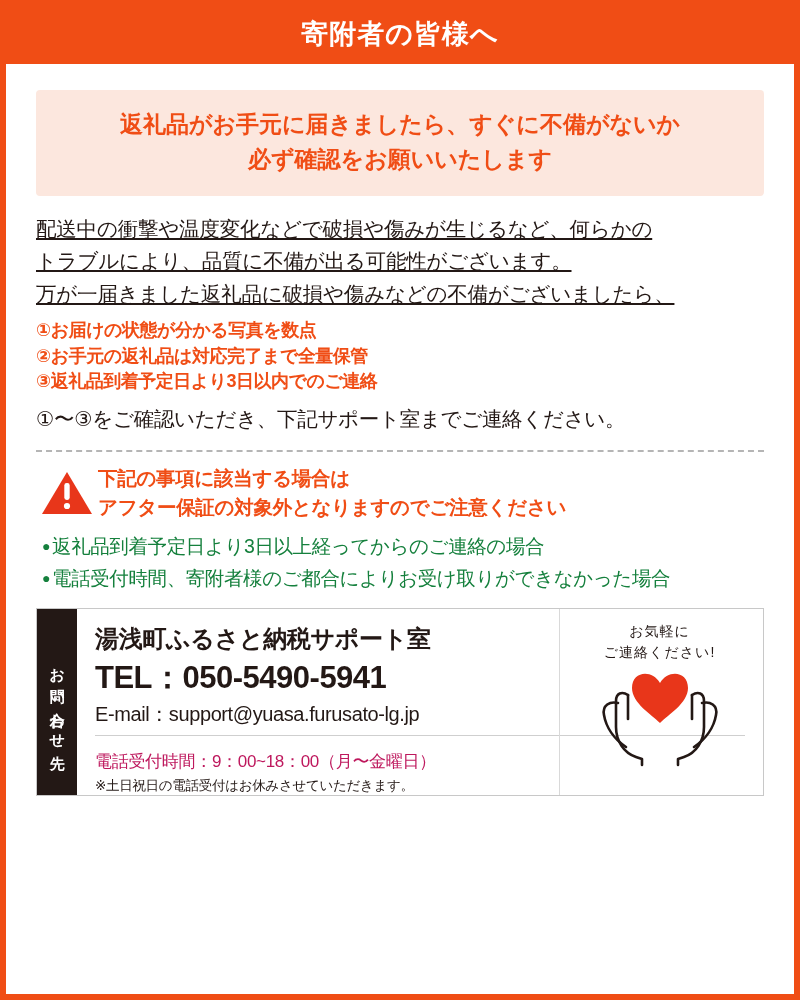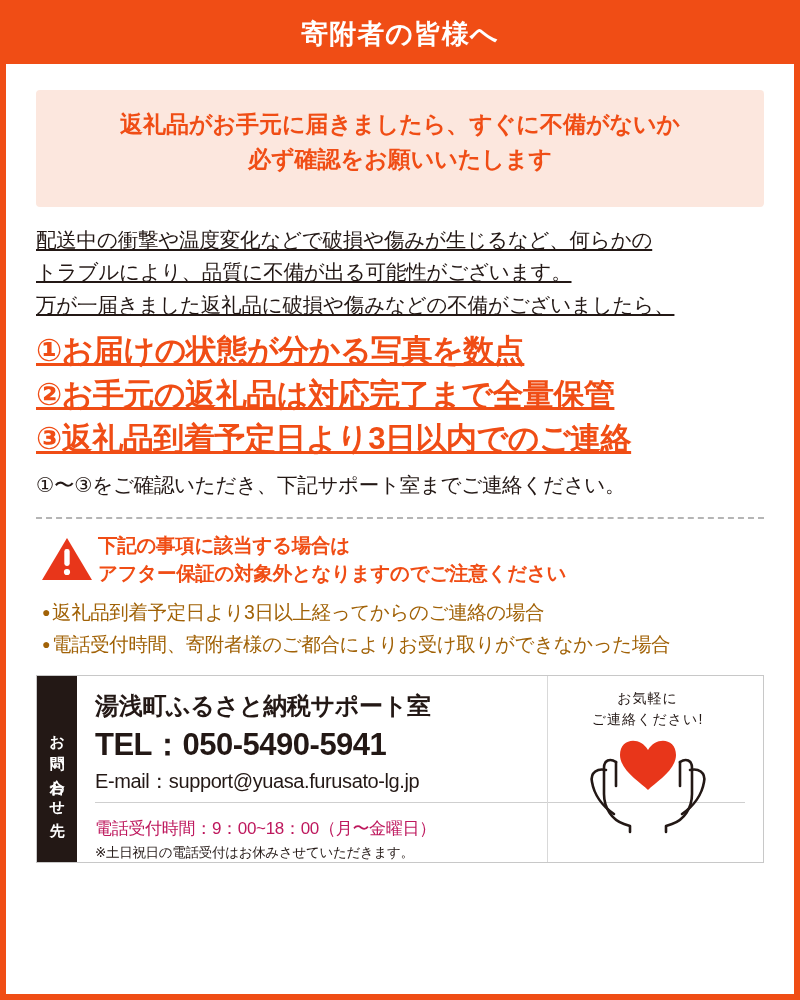--- a/index.html
+++ b/index.html
@@ -52,41 +52,40 @@
     position: relative;
   }
   .notice-box {
     background: #fce7de;
     border-radius: 4px;
     color: #f04d15;
     font-size: 23px;
     font-weight: bold;
     text-align: center;
     line-height: 1.55;
-    padding: 17px 10px 29px 10px;
+    padding: 17px 10px 18px 10px;
   }
   .para {
     color: #231815;
     font-size: 20.5px;
     line-height: 1.58;
     margin-top: 17px;
     letter-spacing: -0.2px;
     text-decoration: underline;
   }
   .para p { margin: 0; }
   .numbered {
     margin-top: 8px;
   }
   .num-line {
     color: #f04d15;
-    font-size: 31px;
+    font-size: 18px;
     font-weight: bold;
     line-height: 1.42;
     letter-spacing: -0.5px;
-    text-decoration: underline;
   }
   .closing {
     color: #231815;
     font-size: 20.5px;
     line-height: 1.5;
     margin-top: 9px;
     letter-spacing: -0.3px;
   }
   .divider {
     border-top: 2px dashed #b5b5b5;
@@ -111,21 +110,21 @@
     font-size: 19.5px;
     font-weight: bold;
     line-height: 1.45;
     letter-spacing: -0.3px;
   }
   .bullets {
     margin-top: 10px;
     padding-left: 6px;
   }
   .bullet {
-    color: #a16207;
+    color: #15803d;
     font-size: 19.5px;
     line-height: 1.62;
     letter-spacing: -0.4px;
   }
   .bullet .dot {
     font-size: 14px;
     vertical-align: 2px;
     margin-right: 2px;
   }
   
@@ -187,21 +186,21 @@
     letter-spacing: -0.3px;
   }
   .note {
     color: #231815;
     font-size: 13.5px;
     margin-top: 4px;
     letter-spacing: -0.3px;
   }
   .hands {
     position: absolute;
-    right: 16px;
+    right: 4px;
     top: 0;
     width: 200px;
     height: 100%;
     border-left: 1px solid #d9d9d9;
   }
   .hands-caption {
     position: absolute;
     top: 12px;
     left: 0;
     width: 100%;

